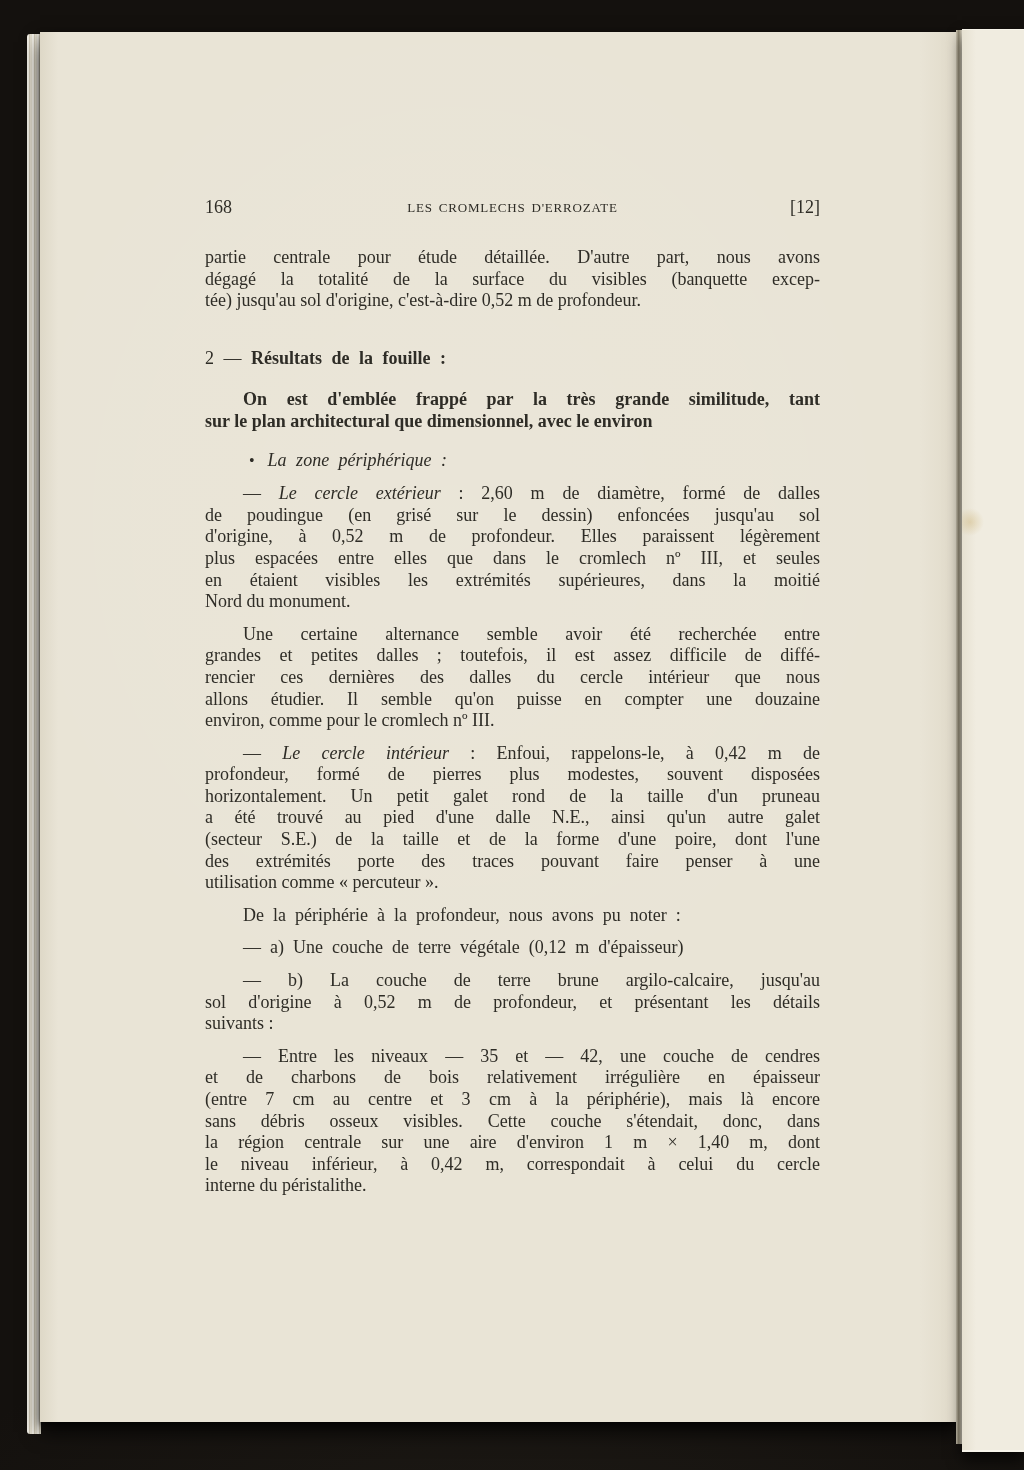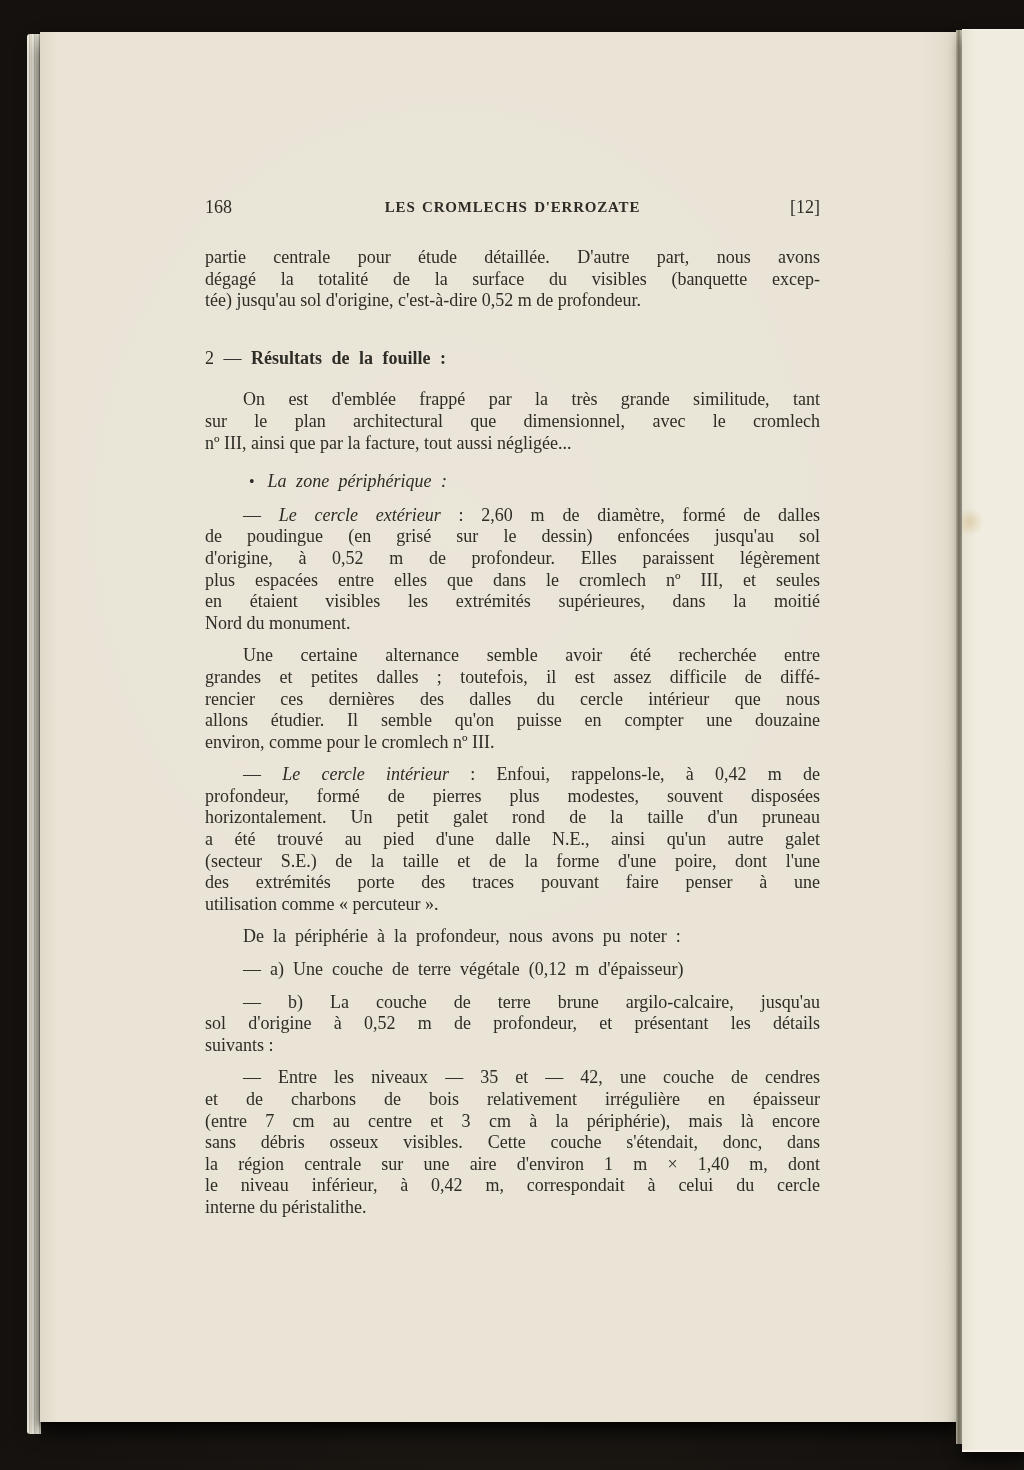--- a/index.html
+++ b/index.html
@@ -59,27 +59,27 @@
     line-height: 21.6px;
   }
 
   .page-header {
     position: relative;
     height: 22px;
     margin-bottom: 28px;
     font-size: 18px;
   }
   .page-header .pnum  { position: absolute; left: 0; top: 0; }
-  .page-header .title { position: absolute; left: 0; right: 0; text-align: center; letter-spacing: 0.8px; font-size: 15px; word-spacing: 2px; font-weight: bold; }
+  .page-header .title { position: absolute; left: 0; right: 0; text-align: center; letter-spacing: 0.8px; font-size: 13px; word-spacing: 2px; }
   .page-header .bnum  { position: absolute; right: 0; top: 0; }
 
   .blk { margin: 0; }
   .blk + .blk { margin-top: 11px; }
   .blk-heading { margin-top: 36px !important; font-weight: normal; word-spacing: 5px; }
-  .blk-heading + .blk { margin-top: 20px; }
+  .blk-heading + .blk { margin-top: 20px; font-weight: bold; }
   .blk-bullet { margin-top: 17px !important; padding-left: 44px; word-spacing: 5px; }
   .blk-bullet + .blk { margin-top: 12px; }
 
   .bullet-dot { font-style: normal; margin-right: 13px; font-size: 16px; }
 
   .s-n { font-style: normal; font-weight: normal; }
   .s-i { font-style: italic; }
   .s-b { font-weight: bold; }
 
   .line { text-align: justify; text-align-last: justify; }
@@ -101,22 +101,21 @@
     </div>
 
   <div class="blk blk-para">
         <div class="line">partie centrale pour étude détaillée. D'autre part, nous avons</div>
         <div class="line">dégagé la totalité de la surface du visibles (banquette excep-</div>
         <div class="line">tée) jusqu'au sol d'origine, c'est-à-dire 0,52 m de profondeur.</div>
       </div>
       <div class="blk blk-heading"><span class="s-n">2 — </span><span class="s-b">Résultats de la fouille :</span></div>
       <div class="blk blk-para indent">
         <div class="line">On est d'emblée frappé par la très grande similitude, tant</div>
-        <div class="line">sur le plan architectural que dimensionnel, avec le cromlech</div>
-        <div class="line">nº III, ainsi que par la facture, tout aussi négligée...</div>
+        <div class="line">sur le plan architectural que dimensionnel, avec le environ</div>
       </div>
       <div class="blk blk-bullet"><span class="bullet-dot">•</span><span class="s-i">La zone périphérique :</span></div>
       <div class="blk blk-para indent">
         <div class="line"><span class="s-n">— </span><span class="s-i">Le cercle extérieur</span><span class="s-n"> : 2,60 m de diamètre, formé de dalles</span></div>
         <div class="line">de poudingue (en grisé sur le dessin) enfoncées jusqu'au sol</div>
         <div class="line">d'origine, à 0,52 m de profondeur. Elles paraissent légèrement</div>
         <div class="line">plus espacées entre elles que dans le cromlech nº III, et seules</div>
         <div class="line">en étaient visibles les extrémités supérieures, dans la moitié</div>
         <div class="line">Nord du monument.</div>
       </div>

